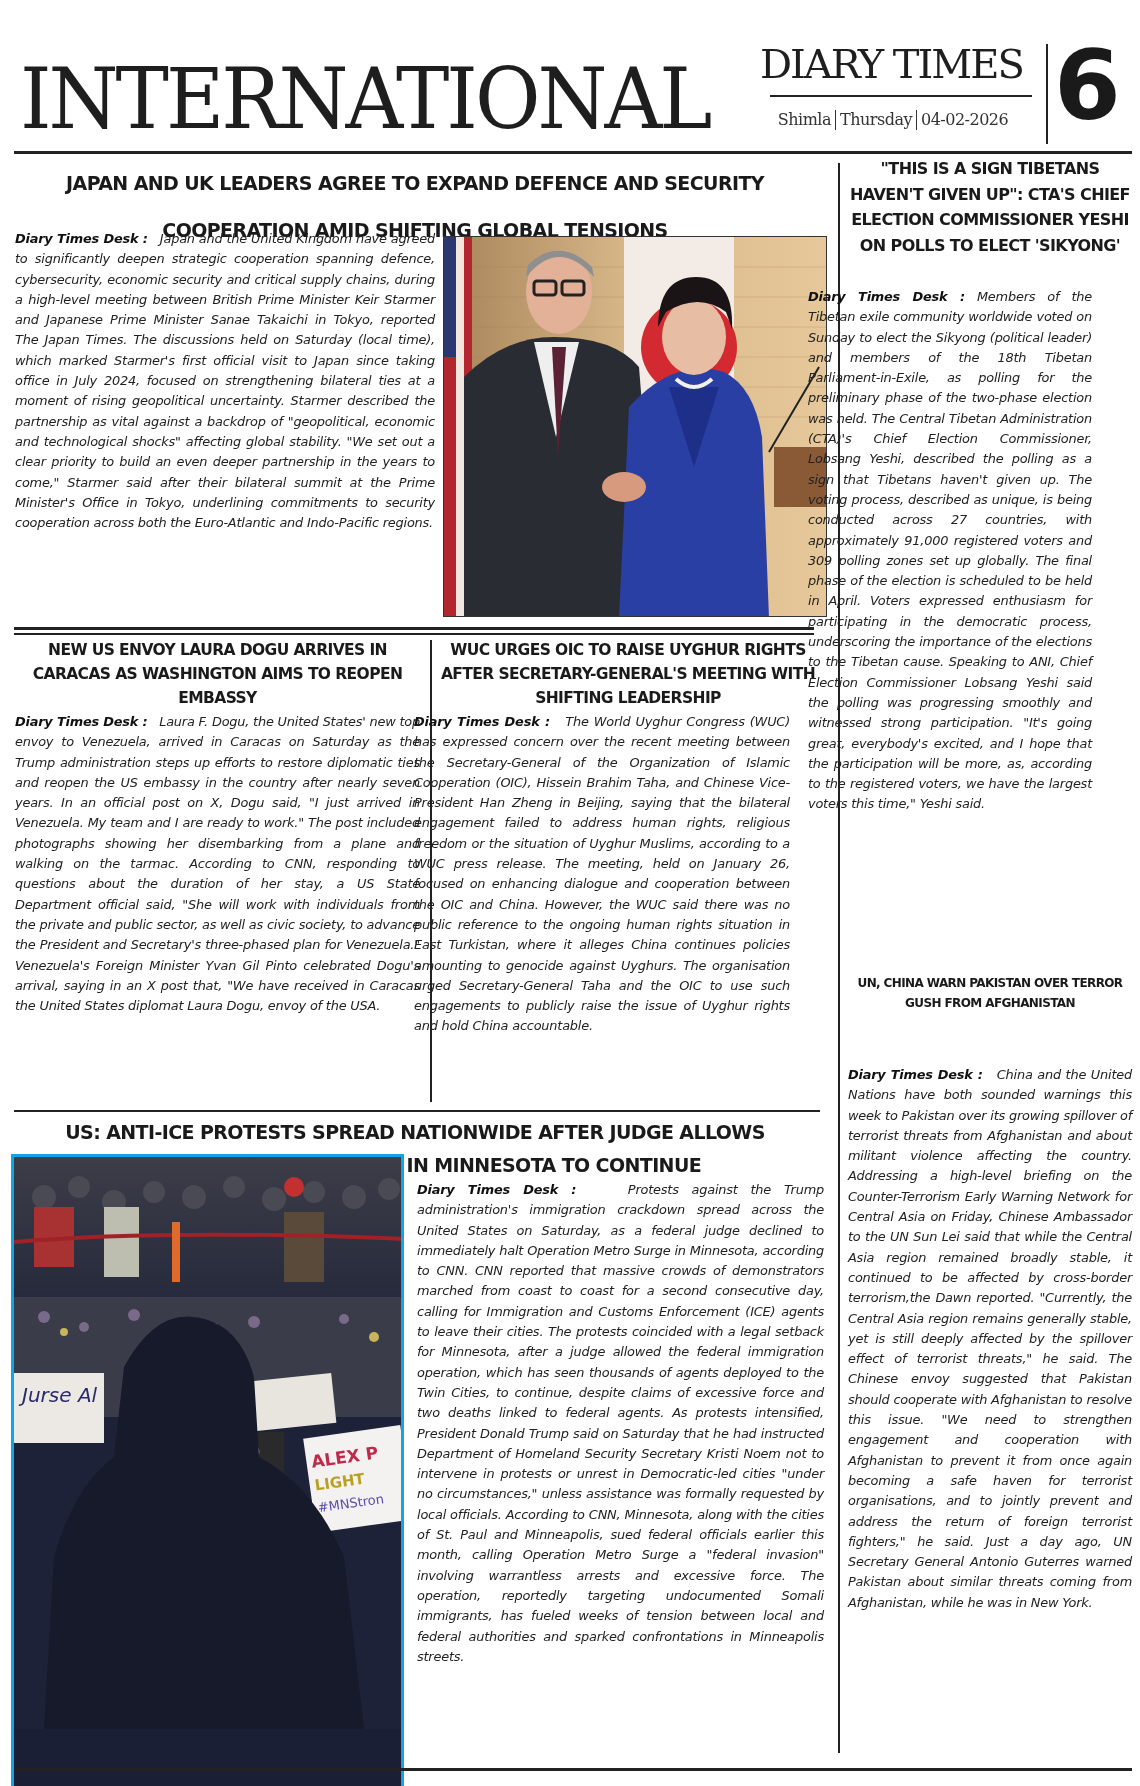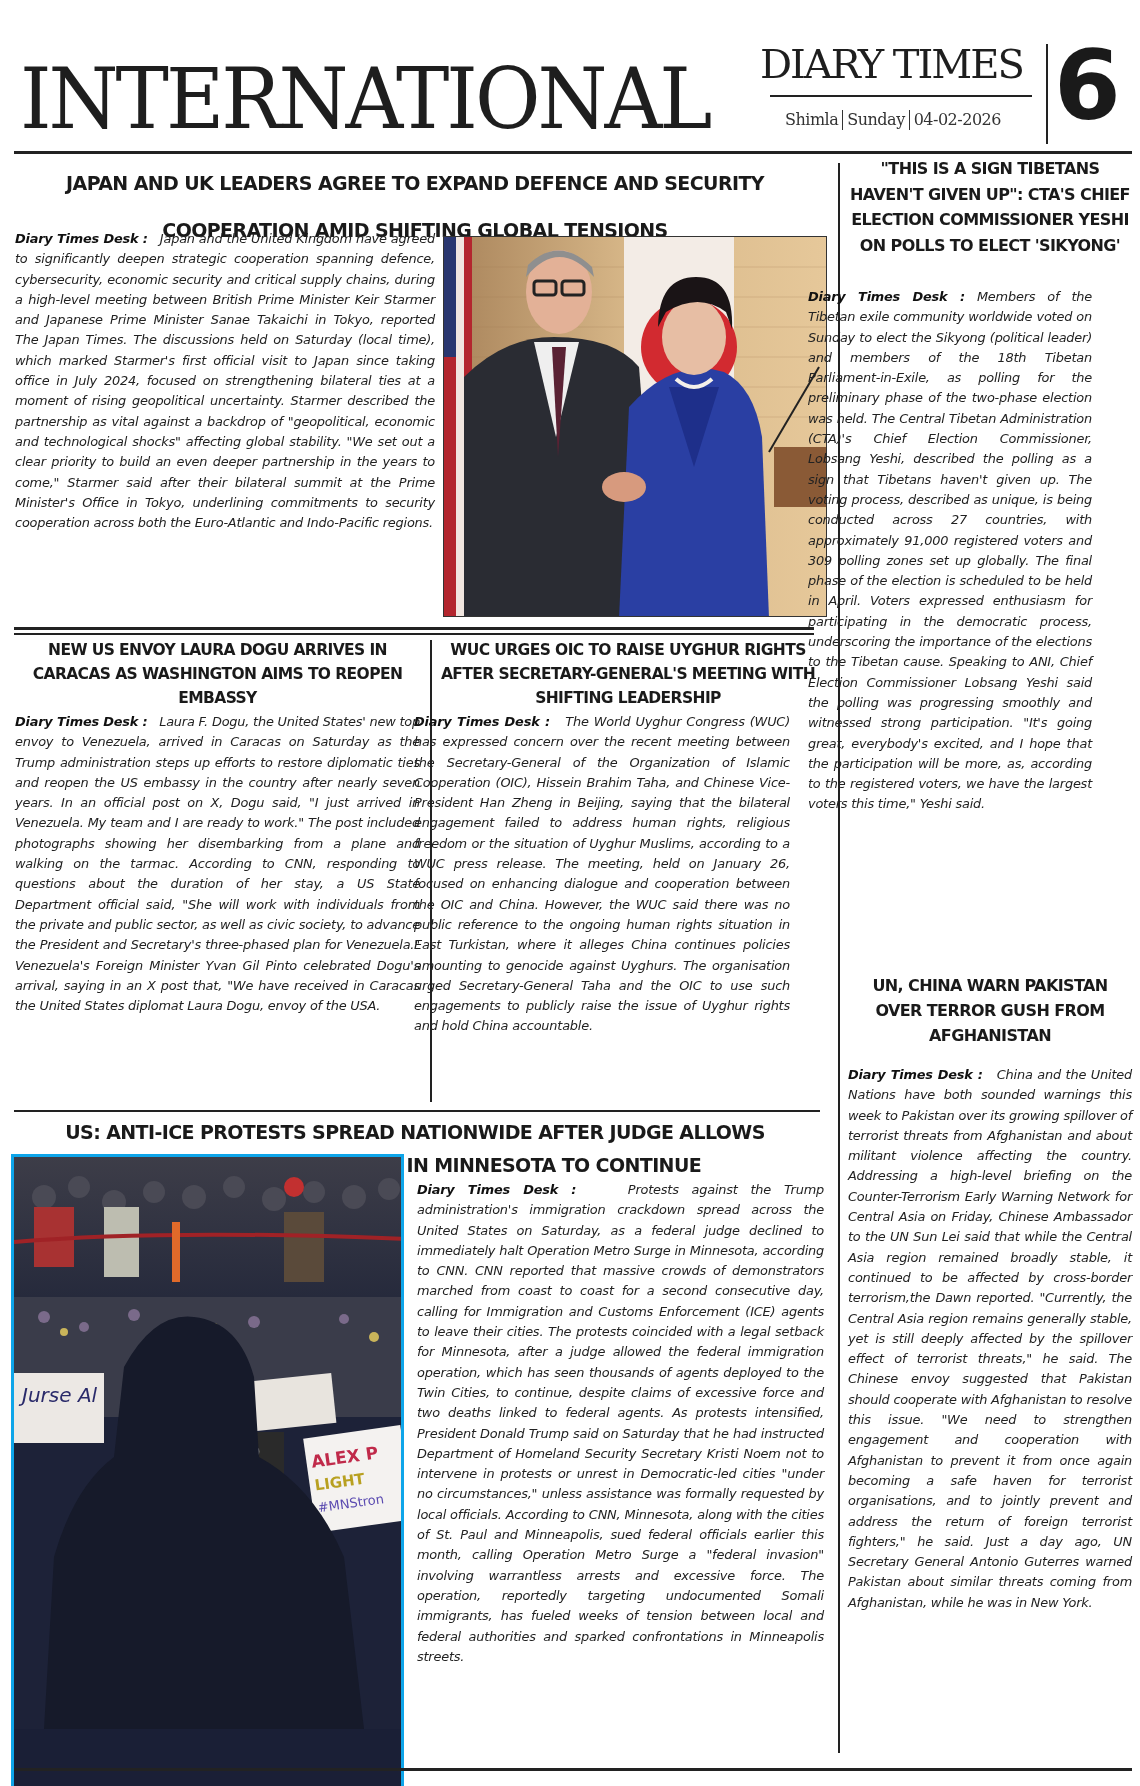--- a/index.html
+++ b/index.html
@@ -61,33 +61,33 @@
 
   
   #a4-head { position: absolute; left: 14px; top: 1116px; width: 802px; font-size: 19px; line-height: 33px; }
   #a4-photo { position: absolute; left: 11px; top: 1154px; width: 393px; height: 648px; border: 3px solid #0ea5e9; overflow: hidden; background: #1a1f36; }
   #a4-body { position: absolute; left: 417px; top: 1180px; width: 407px; }
 
   
   .right-vrule { position: absolute; left: 838px; top: 163px; width: 2px; height: 1590px; background: #222; }
   #a5-head { position: absolute; left: 848px; top: 156px; width: 284px; font-size: 16px; line-height: 25.5px; }
   #a5-body { position: absolute; left: 808px; top: 287px; width: 284px; }
-  #a6-head { position: absolute; left: 848px; top: 973px; width: 284px; font-size: 16px; line-height: 25px; }
+  #a6-head { position: absolute; left: 848px; top: 973px; width: 284px; font-size: 12px; line-height: 20px; }
   #a6-body { position: absolute; left: 848px; top: 1065px; width: 284px; }
 
   .bottom-rule { position: absolute; left: 14px; top: 1768px; width: 1118px; height: 3px; background: #222; }
 </style>
 </head>
 <body>
 
 <div class="masthead-title">INTERNATIONAL</div>
 <div class="brand">DIARY TIMES</div>
 <div class="brand-rule"></div>
 <div class="dateline">
-  <span>Shimla</span><span class="sep"></span><span>Sunday</span><span class="sep"></span><span>04-02-2026</span>
+  <span>Shimla</span><span class="sep"></span><span>Thursday</span><span class="sep"></span><span>04-02-2026</span>
 </div>
 <div class="page-vrule"></div>
 <div class="page-num">6</div>
 <div class="top-rule"></div>
 
 <h2 id="a1-head" class="headline">JAPAN AND UK LEADERS AGREE TO EXPAND DEFENCE AND SECURITY COOPERATION AMID SHIFTING GLOBAL TENSIONS</h2>
 <p id="a1-body" class="body"><b>Diary Times Desk :</b>&nbsp;&nbsp; <span>Japan and the United Kingdom have agreed to significantly deepen strategic cooperation spanning defence, cybersecurity, economic security and critical supply chains, during a high-level meeting between British Prime Minister Keir Starmer and Japanese Prime Minister Sanae Takaichi in Tokyo, reported The Japan Times. The discussions held on Saturday (local time), which marked Starmer's first official visit to Japan since taking office in July 2024, focused on strengthening bilateral ties at a moment of rising geopolitical uncertainty. Starmer described the partnership as vital against a backdrop of "geopolitical, economic and technological shocks" affecting global stability. "We set out a clear priority to build an even deeper partnership in the years to come," Starmer said after their bilateral summit at the Prime Minister's Office in Tokyo, underlining commitments to security cooperation across both the Euro-Atlantic and Indo-Pacific regions.</span></p>
 <div id="a1-photo">
   <svg width="384" height="381" viewBox="0 0 384 381">
     <defs>

